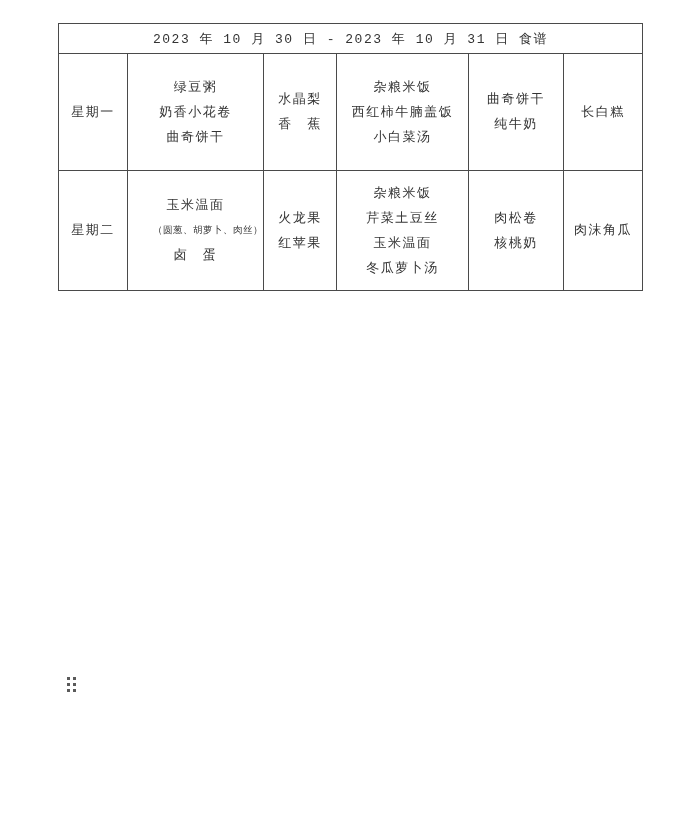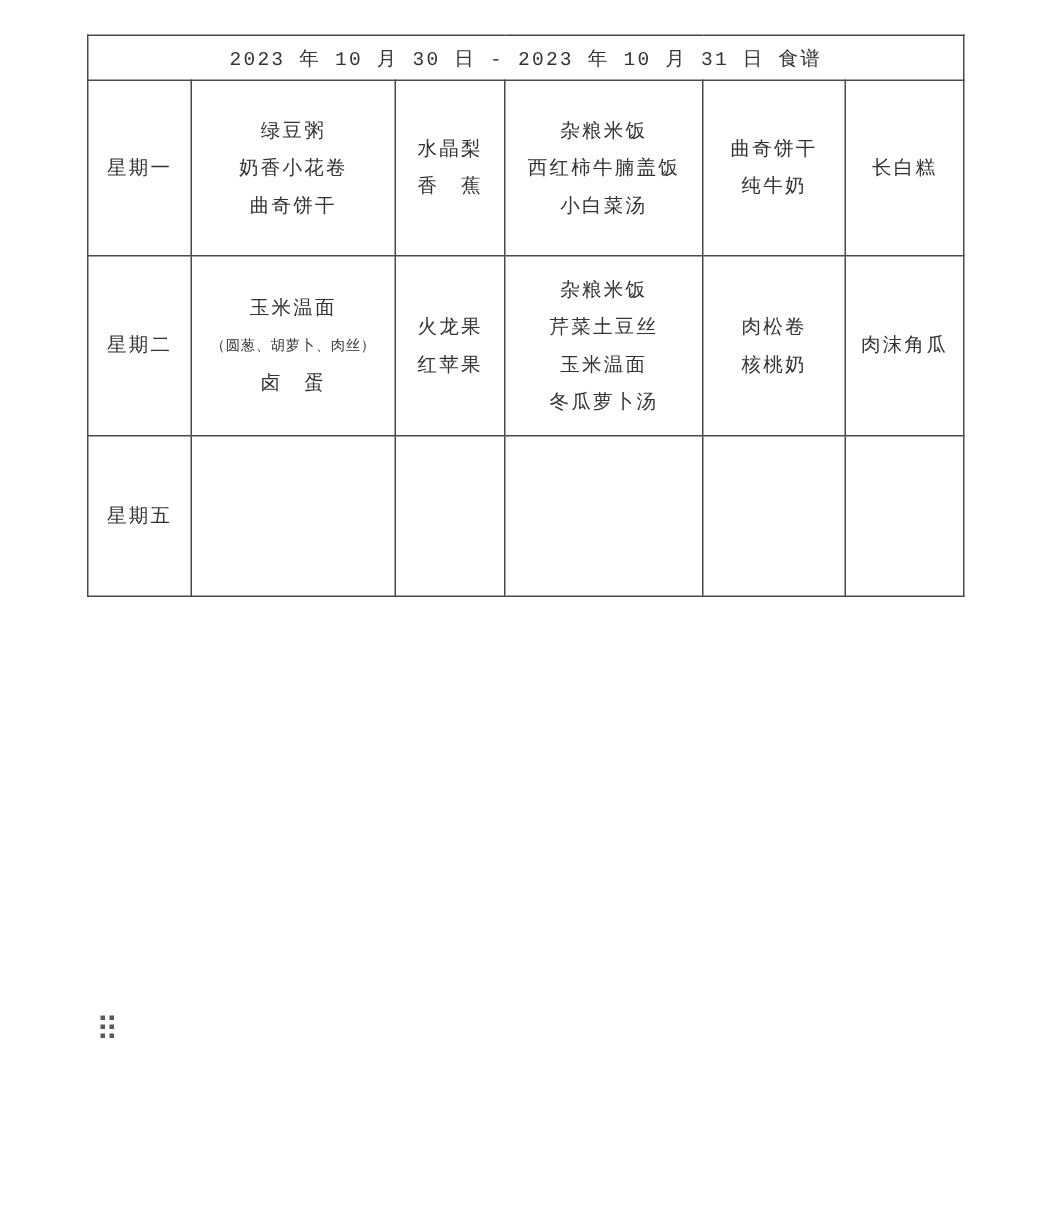--- a/index.html
+++ b/index.html
@@ -46,20 +46,21 @@
   }
   .line {
     display: block;
     line-height: 25px;
     white-space: pre;
   }
   .line.small {
     font-size: 9.5px;
     letter-spacing: 0.5px;
     line-height: 25px;
+    text-align: right;
   }
   .table-handle {
     position: absolute;
     left: 67px;
     top: 677px;
     display: grid;
     grid-template-columns: repeat(2, 3px);
     grid-auto-rows: 3px;
     gap: 3px;
     cursor: pointer;
@@ -141,30 +142,20 @@
         <span class="line">肉松卷</span>
         <span class="line">核桃奶</span>
       </td>
       <td>
         <span class="line">肉沫角瓜</span>
       </td>
     </tr>
 
 
 
-    <tr class="r-fri">
-      <td>
-            <span class="line">星期五</span>
-          </td>
-      <td></td>
-      <td></td>
-      <td></td>
-      <td></td>
-      <td></td>
-    </tr>
   </tbody>
     </table>
 
   <div class="table-handle">
     <span class="dot"></span>
       <span class="dot"></span>
     <span class="dot"></span>
       <span class="dot"></span>
     <span class="dot"></span>
       <span class="dot"></span>

